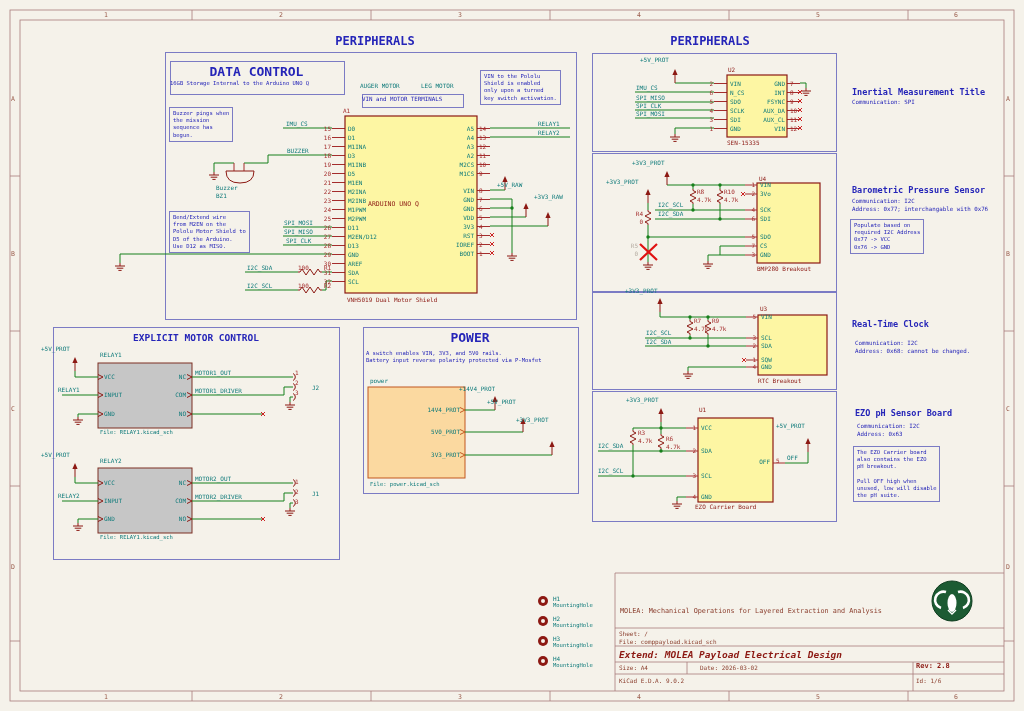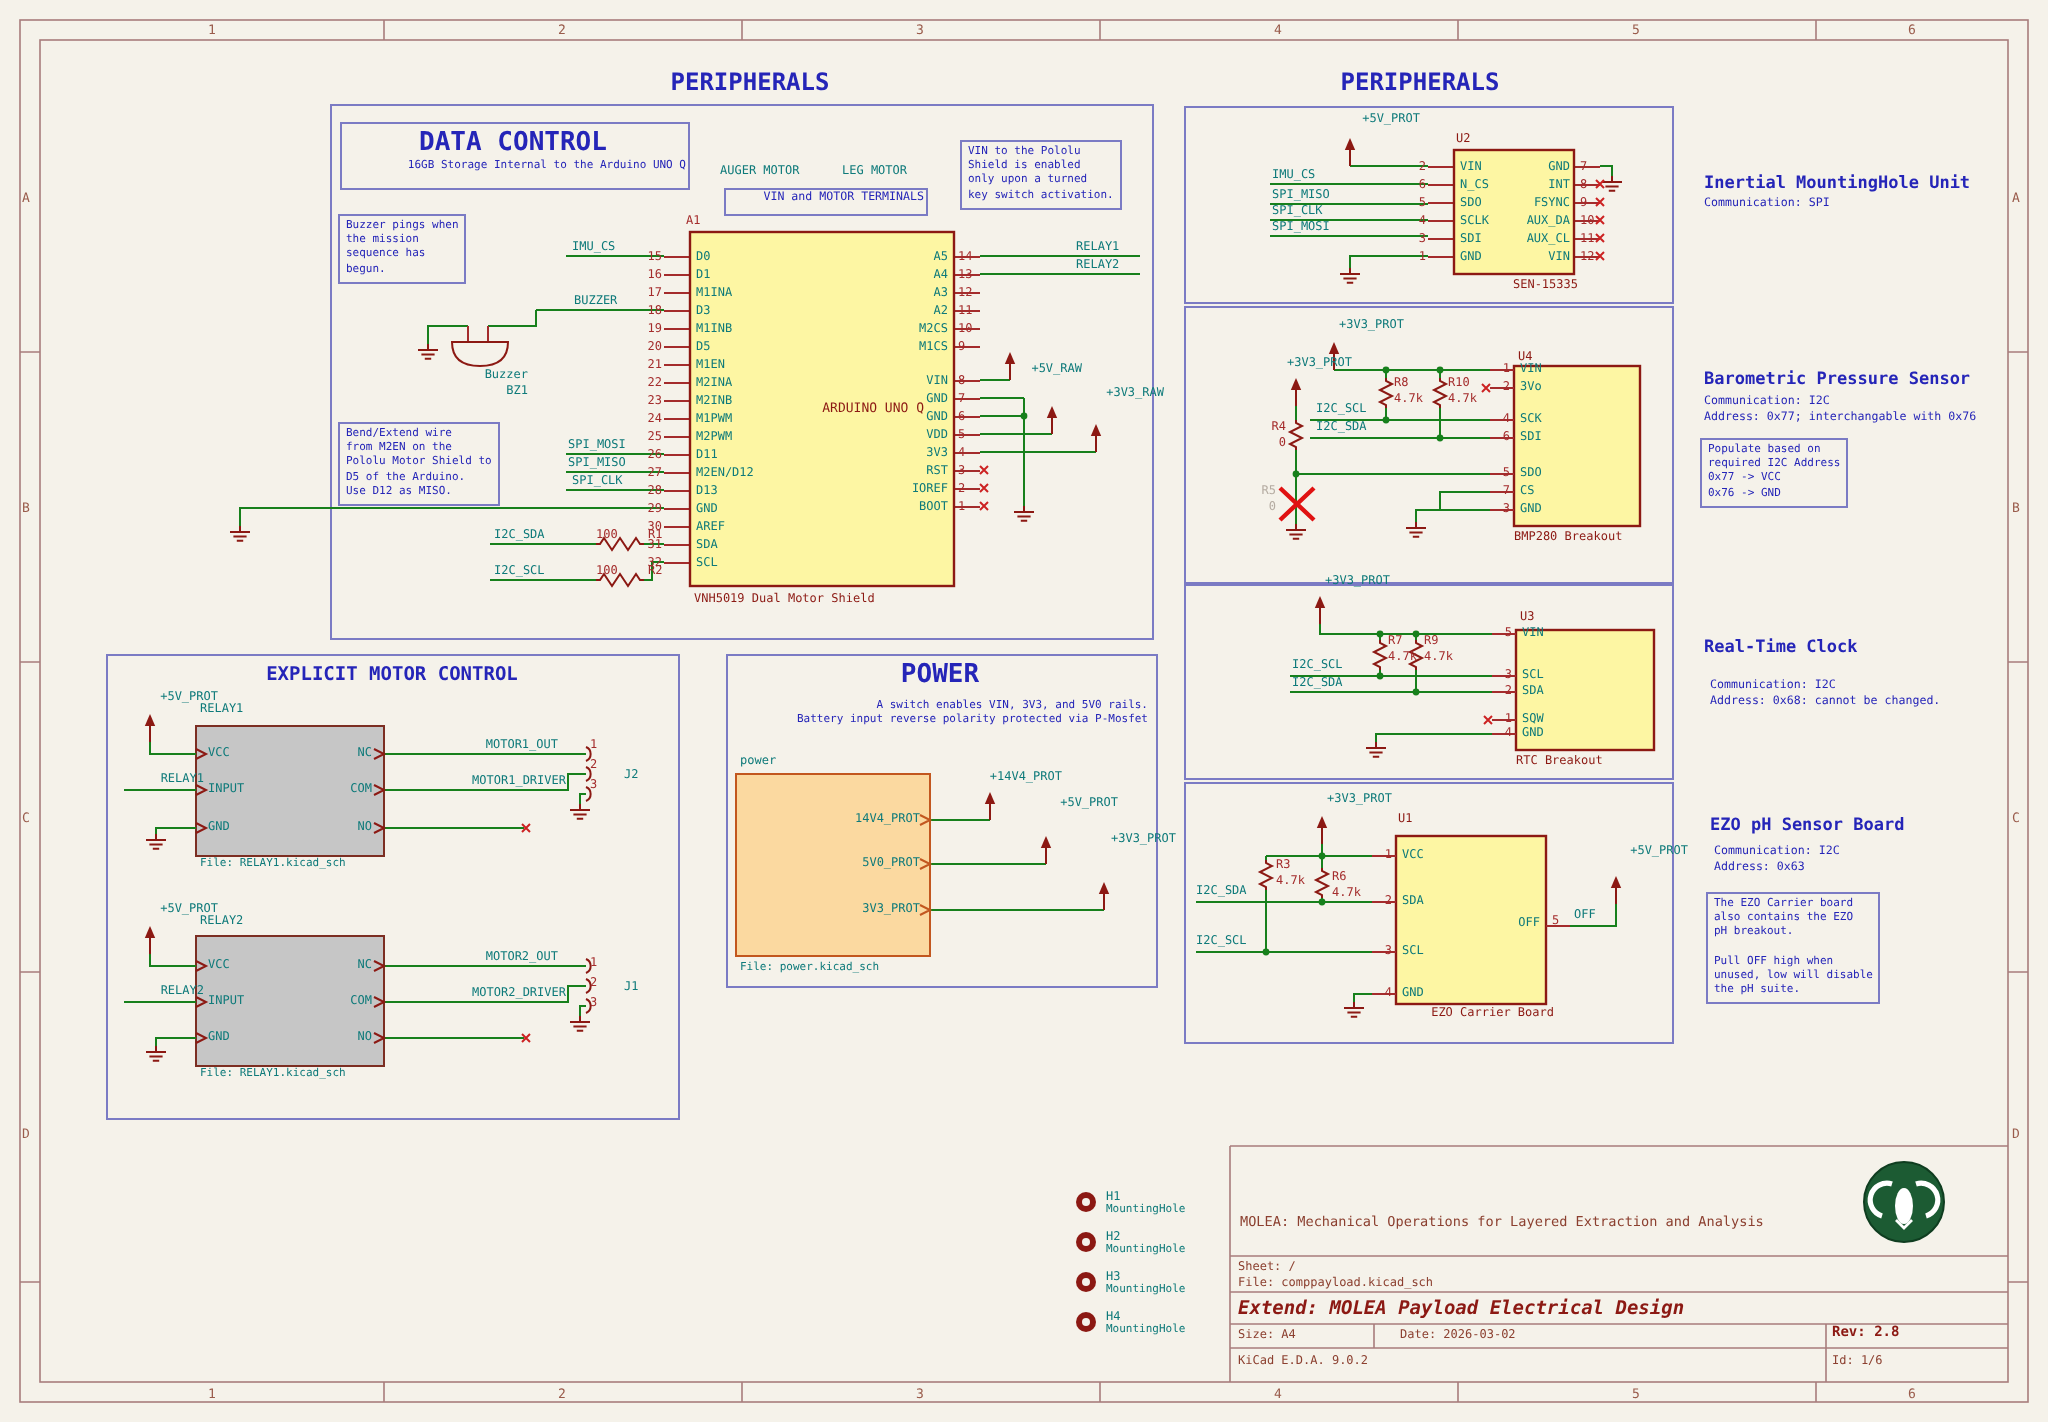--- a/index.html
+++ b/index.html
@@ -2,21 +2,21 @@
 <html><head>
 <meta charset="utf-8">
 <style>
   html,body{margin:0;padding:0;background:#e8e4da;}
   #sheet{position:relative;width:1024px;height:711px;background:#f5f2ea;overflow:hidden;
          font-family:"DejaVu Sans Mono",monospace;}
   #gfx{position:absolute;left:0;top:0;z-index:2;}
   .s{position:absolute;font-size:6px;line-height:1;white-space:pre;color:#0e7a7a;z-index:3;}
   .rd{color:#a42c2c}.dk{color:#8c1913}.bl{color:#2525b8}.gy{color:#b5aca2}.br{color:#8c4030}
   .b{font-weight:bold}
-  .ctr{text-align:right}
+  .ctr{text-align:left}
   .rt{text-align:right}
   .box{position:absolute;border:1px solid #7b7bc4;z-index:1;}
   .note{position:absolute;border:1px solid #7b7bc4;color:#2525b8;font-size:5.5px;line-height:7.2px;
         padding:2px 3px;white-space:pre;z-index:3;background:transparent;}
   .tt{position:absolute;color:#2525b8;font-weight:bold;text-align:center;z-index:3;}
   .col{position:absolute;z-index:3;}
   .col div{height:9px;line-height:9px;font-size:6px;white-space:pre;}
   .num{color:#a42c2c}.pin{color:#0e7a7a}
   .stub{position:absolute;z-index:1;background:repeating-linear-gradient(to bottom,
         transparent 0,transparent 4px,#a42c2c 4px,#a42c2c 5px,transparent 5px,transparent 9px);}
@@ -497,21 +497,21 @@
   <span class="s pin" style="left:701px;top:448px">SDA</span>
   <span class="s pin" style="left:701px;top:473px">SCL</span>
   <span class="s pin" style="left:701px;top:494px">GND</span>
   <span class="s num rt" style="left:683px;top:425px;width:13px">1</span>
   <span class="s num rt" style="left:683px;top:448px;width:13px">2</span>
   <span class="s num rt" style="left:683px;top:473px;width:13px">3</span>
   <span class="s num rt" style="left:683px;top:494px;width:13px">4</span>
   <span class="s pin rt" style="left:732px;top:459px;width:38px">OFF</span>
   <span class="s num" style="left:776px;top:458px">5</span>
 
-  <span class="s bl b" style="left:852px;top:88px;font-size:8.5px">Inertial MountingHole Unit</span>
+  <span class="s bl b" style="left:852px;top:88px;font-size:8.5px">Inertial Measurement Title</span>
   <span class="s bl" style="left:852px;top:100px;font-size:5.8px">Communication: SPI</span>
   <span class="s bl b" style="left:852px;top:186px;font-size:8.5px">Barometric Pressure Sensor</span>
   <span class="s bl" style="left:852px;top:199px;font-size:5.8px">Communication: I2C</span>
   <span class="s bl" style="left:852px;top:207px;font-size:5.8px">Address: 0x77; interchangable with 0x76</span>
   <span class="s bl b" style="left:852px;top:320px;font-size:8.5px">Real-Time Clock</span>
   <span class="s bl" style="left:855px;top:341px;font-size:5.8px">Communication: I2C</span>
   <span class="s bl" style="left:855px;top:349px;font-size:5.8px">Address: 0x68: cannot be changed.</span>
   <span class="s bl b" style="left:855px;top:409px;font-size:8.5px">EZO pH Sensor Board</span>
   <span class="s bl" style="left:857px;top:424px;font-size:5.8px">Communication: I2C</span>
   <span class="s bl" style="left:857px;top:432px;font-size:5.8px">Address: 0x63</span>

